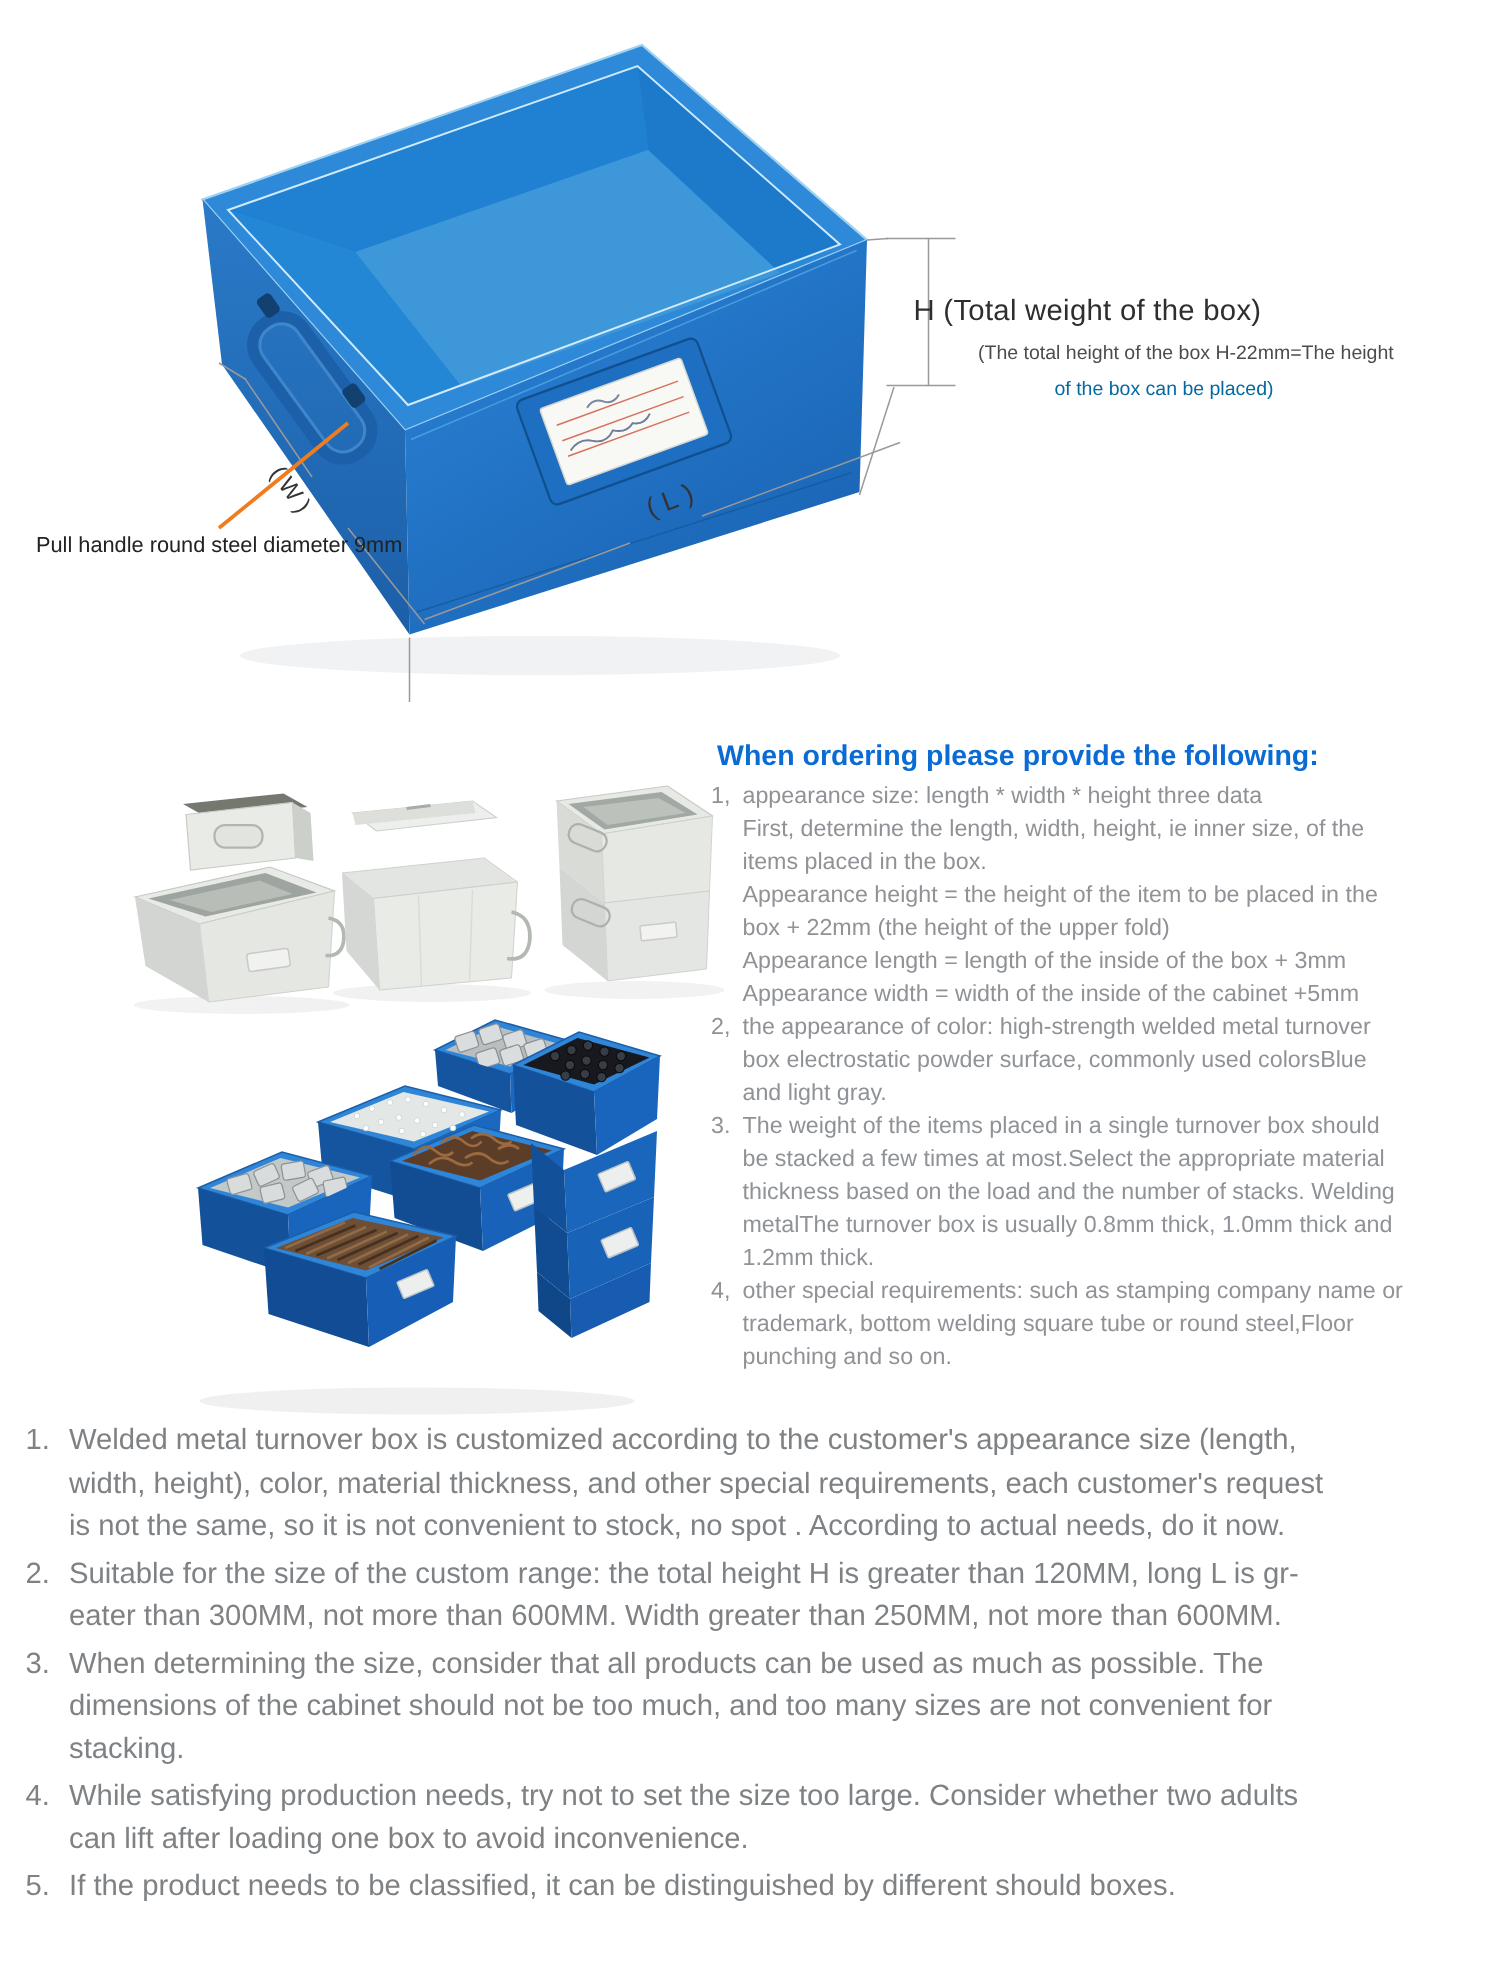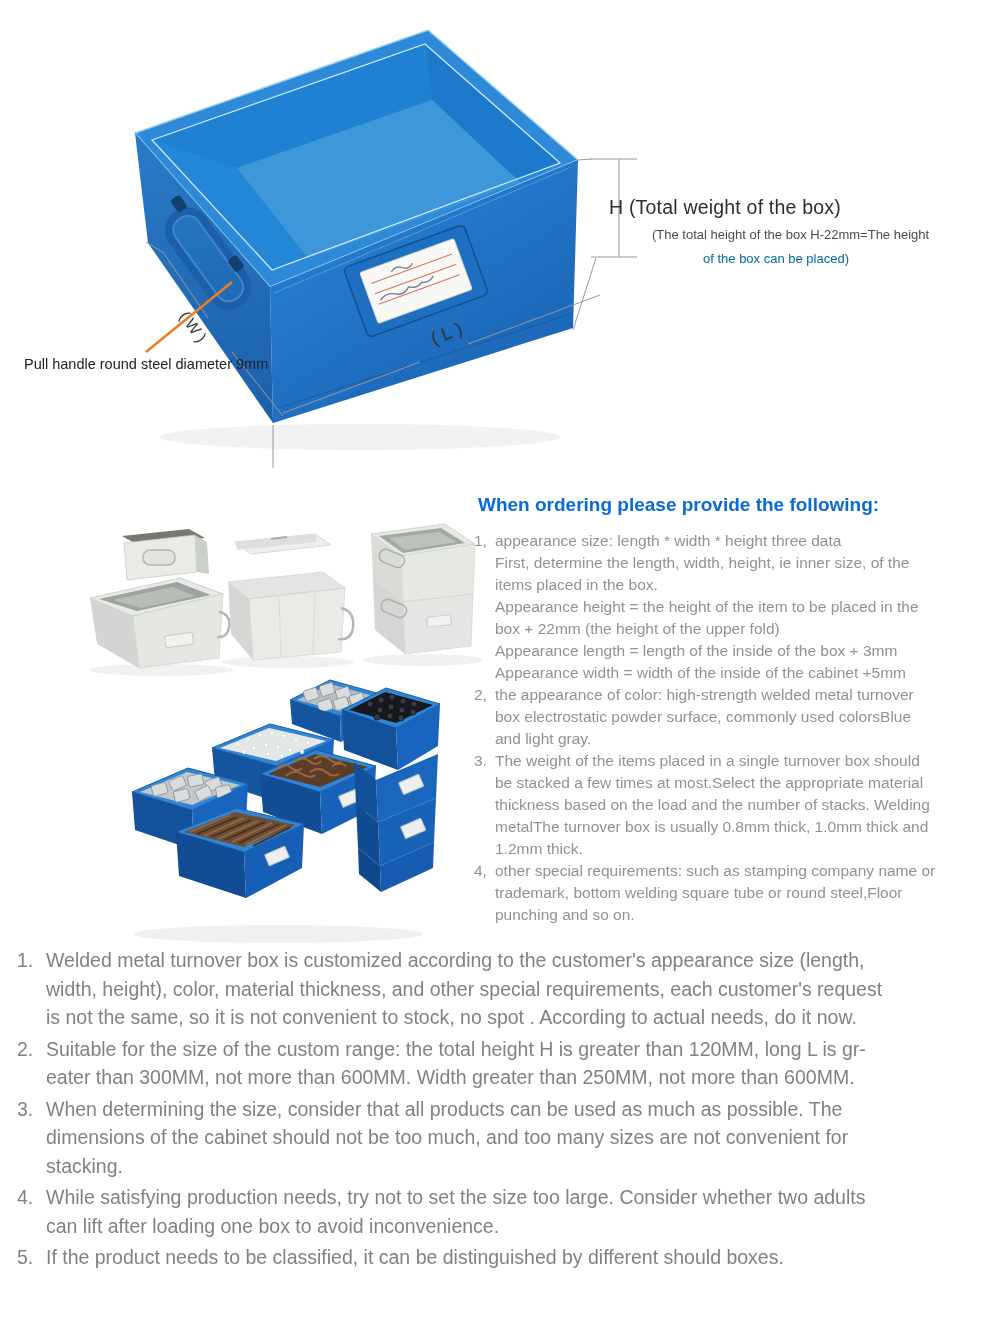--- a/index.html
+++ b/index.html
@@ -10,21 +10,21 @@
   .h-label{left:609px;top:196px;font-size:19.5px;color:#2e2e2e;letter-spacing:.2px;}
   .h-note1{left:640px;top:227px;font-size:13px;color:#4c4c4c;margin-left:12px;}
   .h-note2{left:676px;top:251px;font-size:13px;color:#0369a1;margin-left:27px;}
   .w-label{left:190px;top:308px;font-size:16px;color:#333;letter-spacing:4px;
            transform:rotate(54deg);transform-origin:left top;}
   .l-label{left:428px;top:330px;font-size:18px;color:#333;letter-spacing:5px;
            transform:rotate(-21deg);transform-origin:left top;}
   .handle-note{left:8px;top:356px;font-size:14.5px;color:#222;margin-left:16px;}
 
   .ordering-panel{position:absolute;left:474px;top:494px;width:520px;}
-  .panel-title{font-size:19px;font-weight:bold;color:#0b6bd4;margin:0 0 14px 4px;}
+  .panel-title{font-size:19px;font-weight:bold;color:#0b6bd4;margin:0 0 4px 4px;}
   .o-item{display:flex;align-items:flex-start;font-size:15.5px;line-height:22px;color:#8f9296;}
   .o-marker{flex:0 0 21px;}
   .o-body{flex:1;white-space:pre-line;}
 
   .instructions{position:absolute;left:13px;top:946px;width:978px;}
   .ins-title{font-size:20px;color:#55585a;margin:0 0 8px 2px;}
   .ins-item{display:flex;align-items:flex-start;font-size:19.5px;line-height:28.5px;
             color:#7f8285;margin-bottom:3px;}
   .ins-marker{flex:0 0 29px;padding-left:4px;}
   .ins-body{flex:1;white-space:pre-line;}

